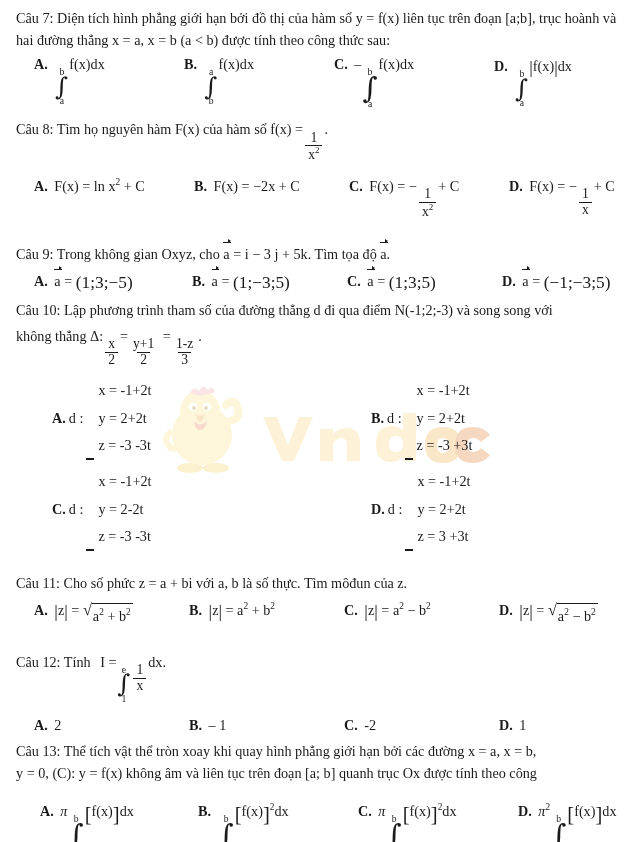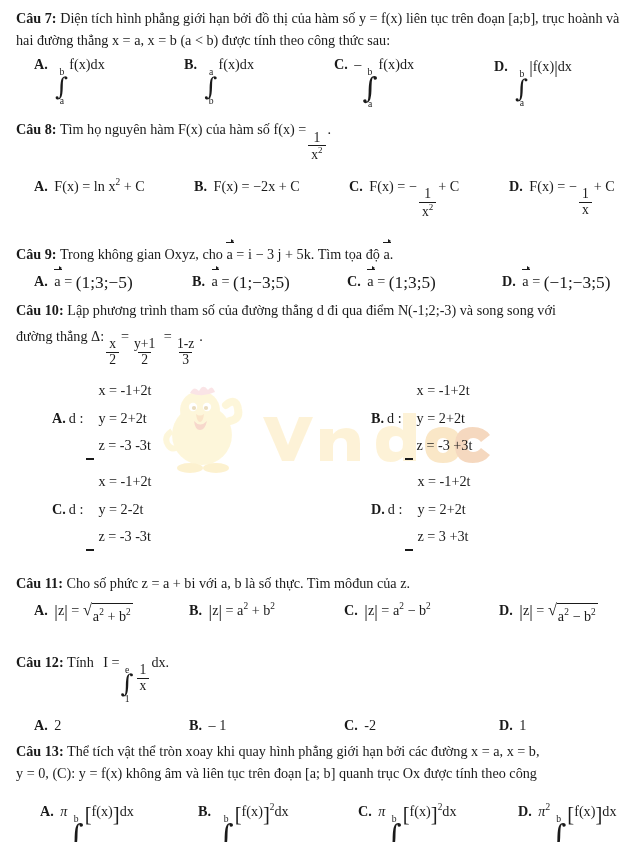--- a/index.html
+++ b/index.html
@@ -38,21 +38,21 @@
     position: relative;
     z-index: 2;
     padding: 8px 14px 0 16px;
     font-size: 14.2px;
     line-height: 1.52;
   }
   .q {
     margin: 0 0 2px 0;
   }
   .qhead { text-align: left; }
-  .lbl { font-weight: bold; }
+  .lbl { font-weight: normal; }
   .math { font-family: "Liberation Serif","DejaVu Serif",serif; white-space: nowrap; }
 
   
   .opts {
     display: flex;
     align-items: flex-start;
     margin: 3px 0 3px 0;
   }
   .opts.q7  > .opt:nth-child(1){ width: 150px; padding-left: 18px;}
   .opts.q7  > .opt:nth-child(2){ width: 150px; }
@@ -299,21 +299,21 @@
         </div>
       </div>
     </div>
 
     <div class="q" style="margin-top:4px">
       <div class="qhead">
         <span class="lbl">Câu 10:</span>
         <span>Lập phương trình tham số của đường thẳng d đi qua điểm N(-1;2;-3) và song song với</span>
       </div>
       <div style="margin-top:4px">
-        <span>đường thẳng</span>
+        <span>không thẳng</span>
         <span class="math"><span>Δ:</span><span class="frac">
               <span class="num">x</span>
               <span class="den">2</span>
             </span>=<span class="frac">
               <span class="num">y+1</span>
               <span class="den">2</span>
             </span> =<span class="frac">
               <span class="num">1-z</span>
               <span class="den">3</span>
             </span></span><span>.</span>

